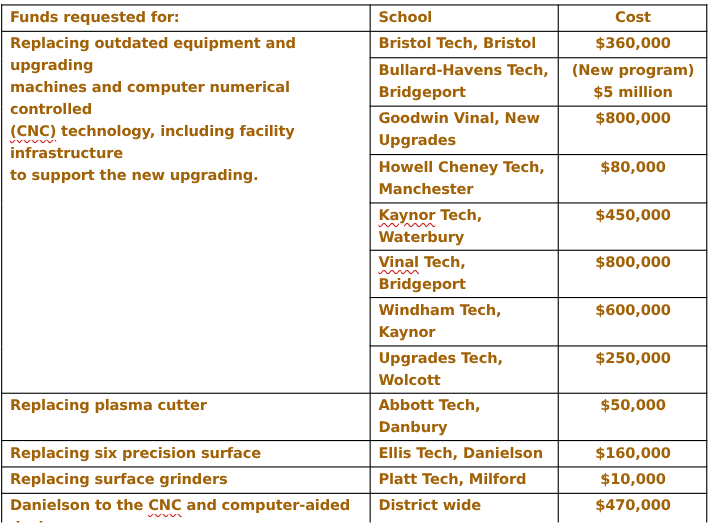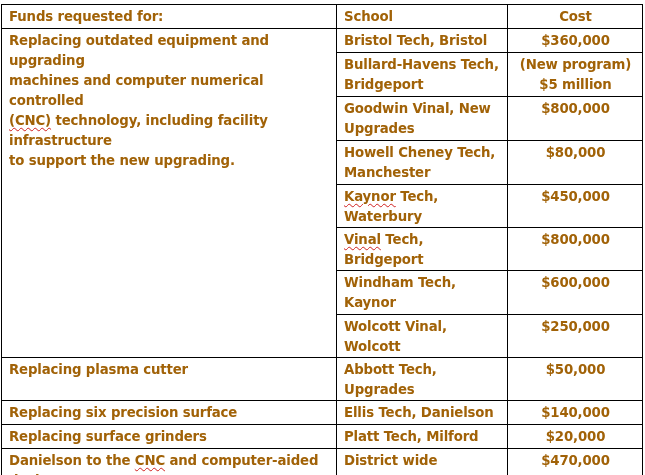--- a/index.html
+++ b/index.html
@@ -73,38 +73,38 @@
   </tr>
   <tr class="r1">
     <td class="c2"><span class="spell">Vinal</span><span> Tech, Bridgeport</span></td>
     <td class="c3">$800,000</td>
   </tr>
   <tr class="r2">
     <td class="c2"><span>Windham Tech,</span><br><span>Kaynor</span></td>
     <td class="c3">$600,000</td>
   </tr>
   <tr class="r1">
-    <td class="c2">Wolcott Vinal, Wolcott</td>
+    <td class="c2">Upgrades Tech, Wolcott</td>
     <td class="c3">$250,000</td>
   </tr>
 
   <tr class="r1">
     <td class="c1">Replacing plasma cutter</td>
-    <td class="c2">Abbott  Tech, Upgrades</td>
+    <td class="c2">Abbott  Tech, Danbury</td>
     <td class="c3">$50,000</td>
   </tr>
   <tr class="r1">
     <td class="c1">Replacing six precision surface</td>
     <td class="c2">Ellis Tech, Danielson</td>
-    <td class="c3">$140,000</td>
+    <td class="c3">$160,000</td>
   </tr>
   <tr class="r1">
     <td class="c1">Replacing surface grinders</td>
     <td class="c2">Platt Tech, Milford</td>
-    <td class="c3">$20,000</td>
+    <td class="c3">$10,000</td>
   </tr>
   <tr class="r2">
     <td class="c1"><span>Danielson to the </span><span class="spell">CNC</span><span> and computer-aided design</span><br><span>labs</span></td>
     <td class="c2">District wide</td>
     <td class="c3">$470,000</td>
   </tr>
   <tr class="r1">
     <td class="c1"></td>
     <td class="c2"></td>
     <td class="c3 total">Total: $5 million</td>

